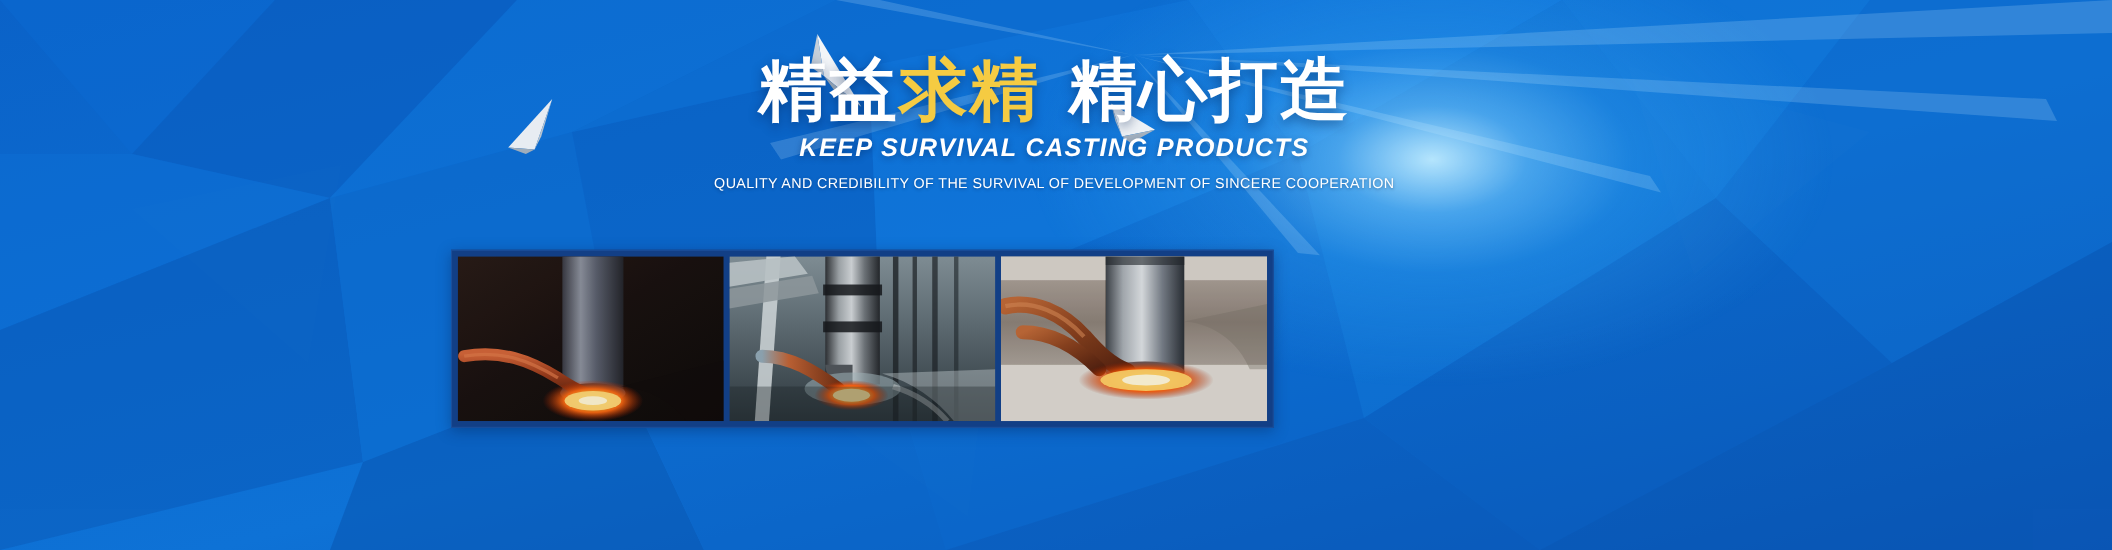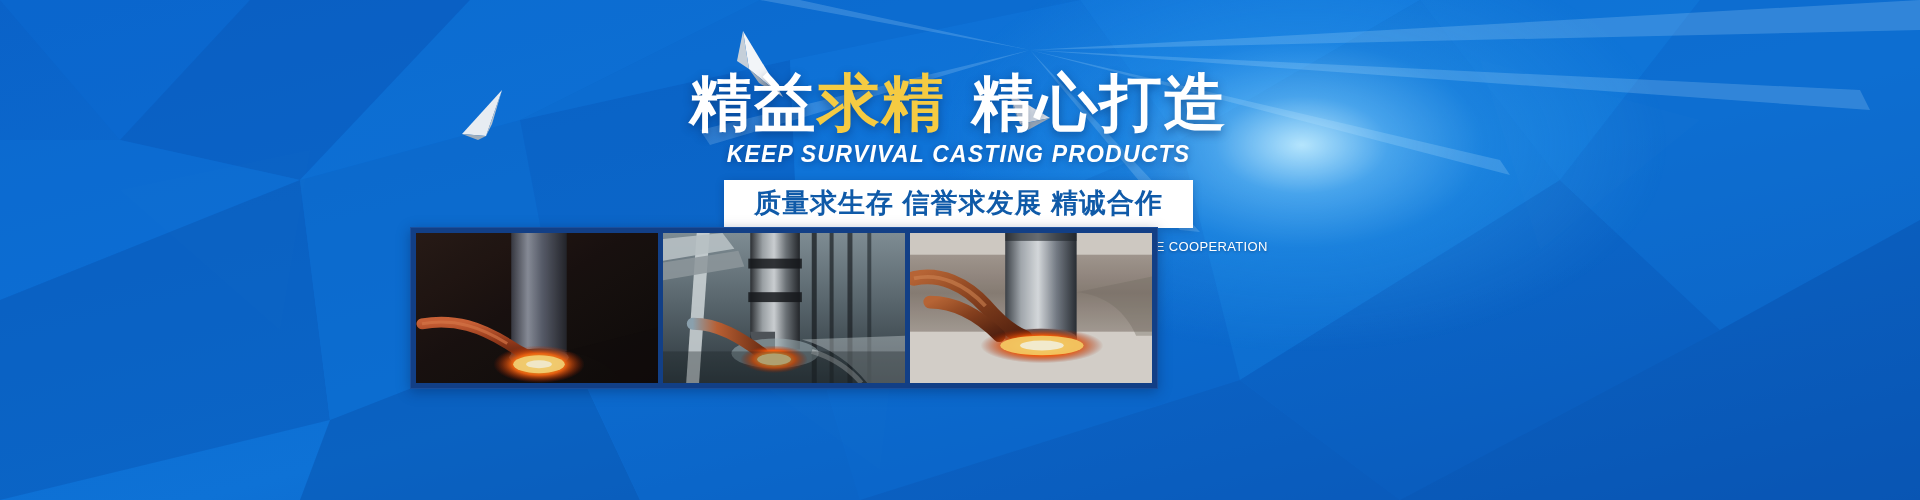--- a/index.html
+++ b/index.html
@@ -24,21 +24,21 @@
     pointer-events:none;
   }
   .rays{position:absolute;left:0;top:0;width:100%;height:100%;pointer-events:none;opacity:.55;}
 
   
   .plane{position:absolute;pointer-events:none;}
   .plane svg{display:block;}
 
   
   .copy{
-    position:absolute;left:0;top:0;width:1917px;text-align:center;margin-top:20px;
+    position:absolute;left:0;top:0;width:1917px;text-align:center;
   }
   .headline{
     margin-top:50px;
     font-size:62px;line-height:1.05;font-weight:bold;letter-spacing:2px;
     color:#ffffff;
     text-shadow:0 3px 10px rgba(0,32,80,.45);
     white-space:nowrap;
   }
   .headline .gold{color:#f5cb42;}
   .headline .gap{display:inline-block;width:26px;}
@@ -164,25 +164,20 @@
   </div>
 
   <div class="copy">
 
     <div class="headline">
       <span>精益</span><span class="gold">求精</span><span class="gap"></span><span>精心打造</span>
     </div>
 
     <div class="sub-en">KEEP SURVIVAL CASTING PRODUCTS</div>
 
-    <div class="ribbon-wrap">
-      <div class="ribbon">
-        <span class="ribbon-text">质量求生存 信誉求发展 精诚合作</span>
-      </div>
-    </div>
 
     <div class="caption-en">QUALITY AND CREDIBILITY OF THE SURVIVAL OF DEVELOPMENT OF SINCERE COOPERATION</div>
   </div>
 
   <div class="photos">
 
     <div class="photo">
       <svg viewBox="0 0 244 152" preserveAspectRatio="none">
         <defs>
           <linearGradient id="p1bg" x1="0" y1="0" x2="1" y2="1">

